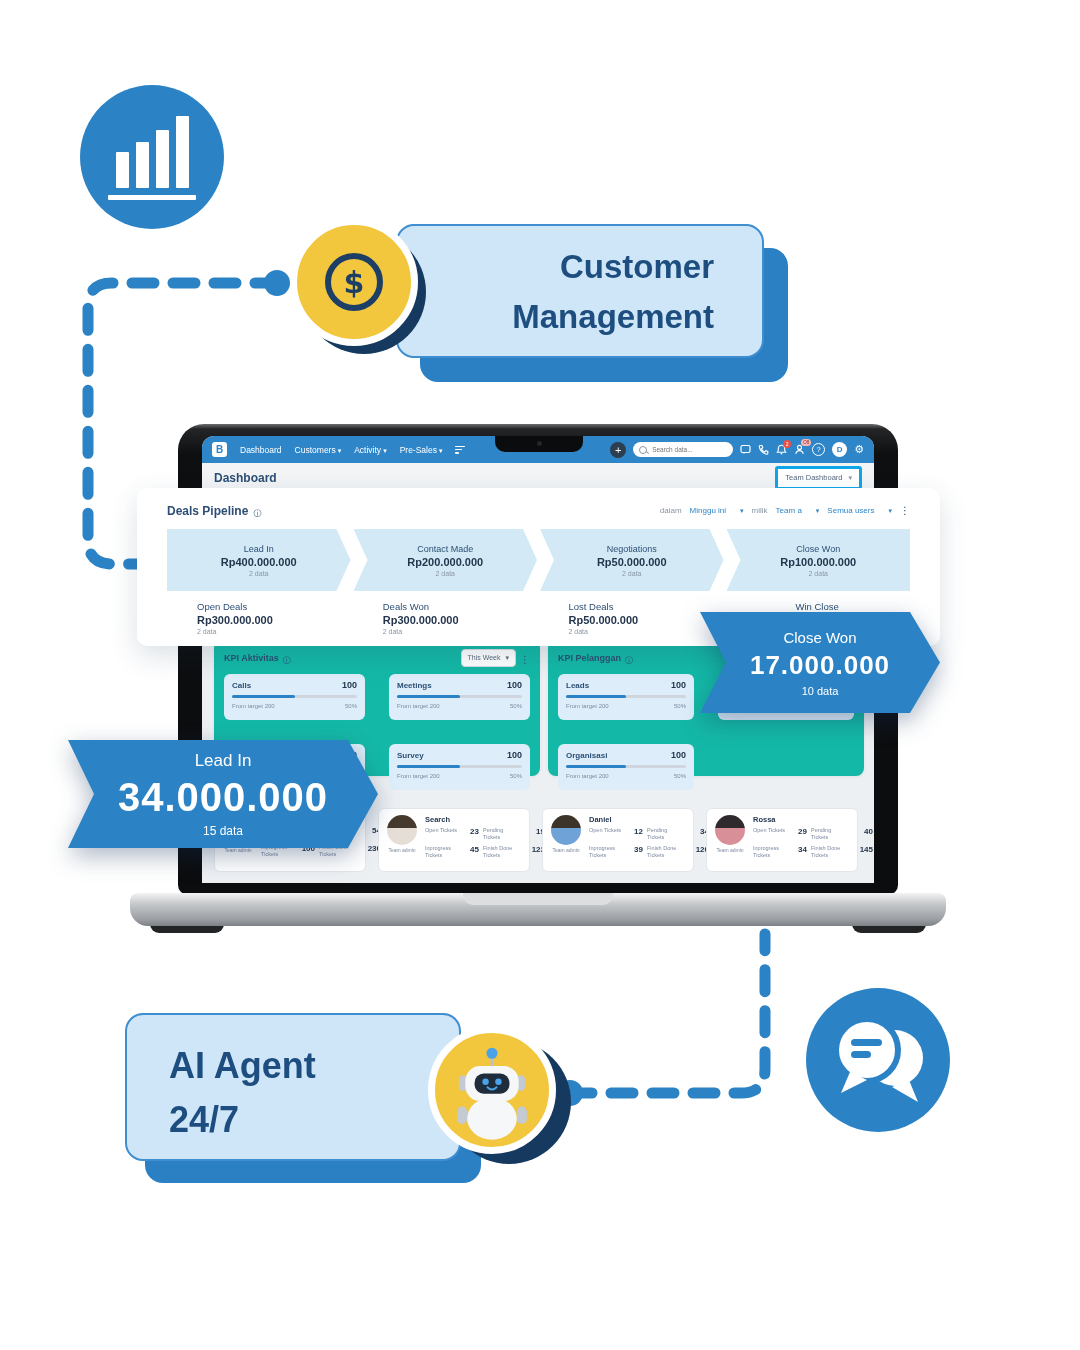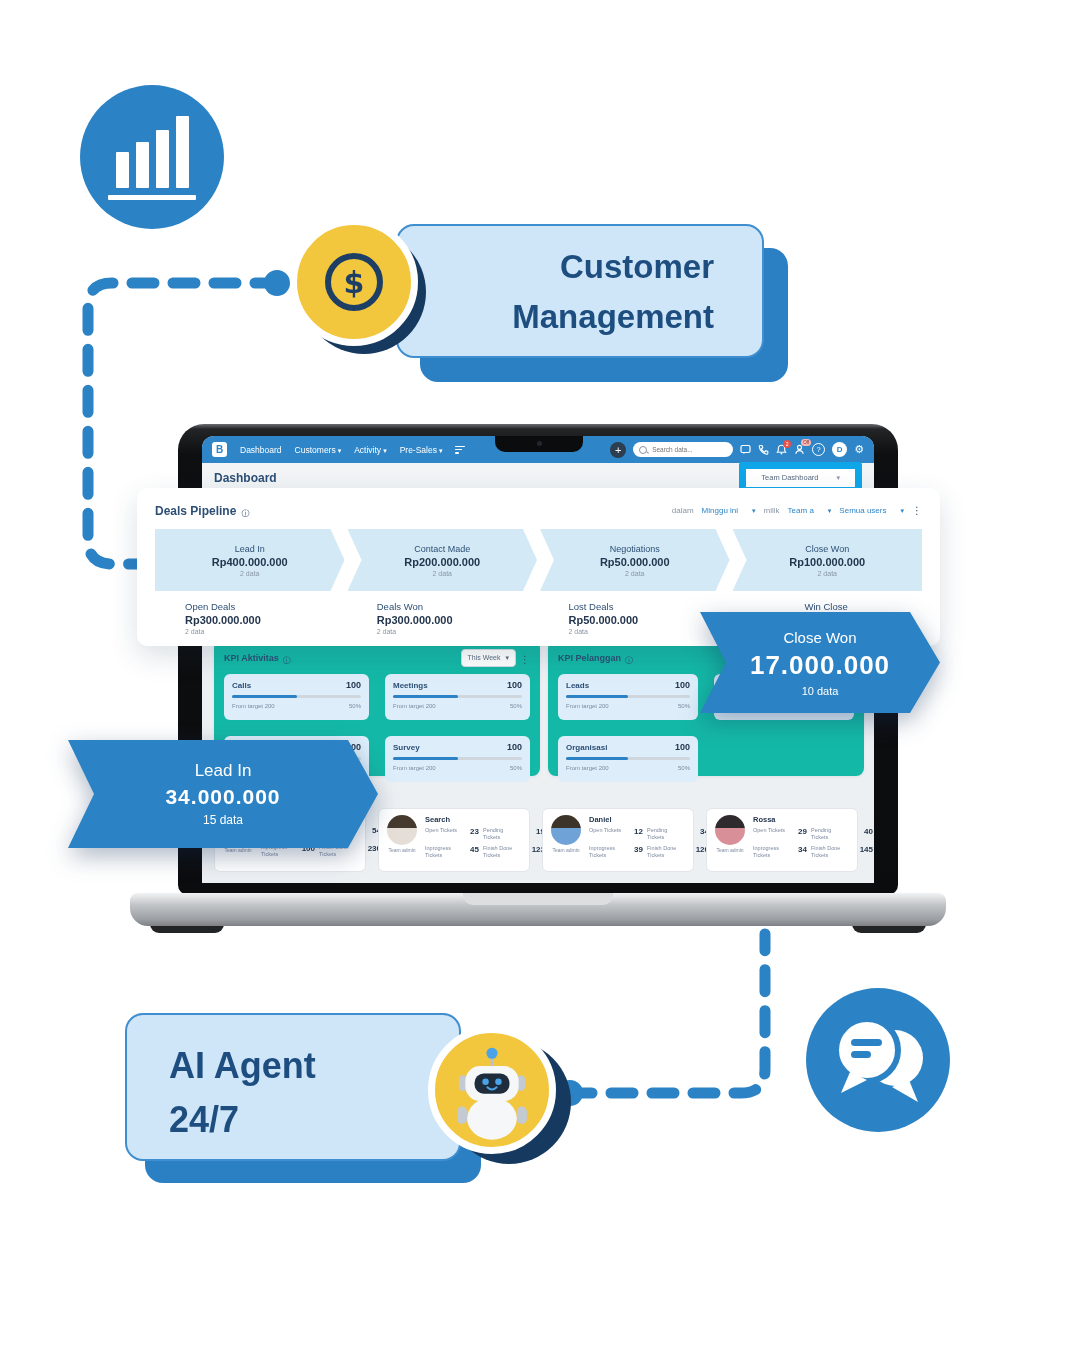--- a/index.html
+++ b/index.html
@@ -31,21 +31,21 @@
   .coin-inner{width:58px;height:58px;border:6px solid #1d3f66;border-radius:50%;box-sizing:border-box;
         display:flex;align-items:center;justify-content:center;font-weight:bold;font-size:30px;color:#1d3f66;}
   .coin-inner::after{content:"$";}
 
   
   .banner-wrap{z-index:4;filter:drop-shadow(0 8px 12px rgba(20,50,90,.35));}
   .banner{width:100%;height:100%;background:#2b82c5;color:#fff;text-align:center;
           clip-path:polygon(0 0,calc(100% - 30px) 0,100% 50%,calc(100% - 30px) 100%,0 100%,26px 50%);
           display:flex;flex-direction:column;justify-content:center;gap:4px;}
   .banner .b-title{font-size:17px;}
-  .banner .b-value{font-size:21px;font-weight:bold;letter-spacing:1px;}
+  .banner .b-value{font-size:40px;font-weight:bold;letter-spacing:1px;}
   .banner .b-meta{font-size:12px;}
   .banner-sm .b-title{font-size:15px;}
   .banner-sm .b-value{font-size:26px;}
   .banner-sm .b-meta{font-size:11px;}
 
   
   .bezel{left:178px;top:424px;width:720px;height:471px;border-radius:26px 26px 10px 10px;
          background:linear-gradient(180deg,#6a6d70 0px,#232527 5px,#0e0f11 30px,#0b0c0e 100%);z-index:2;}
   .screen{left:202px;top:436px;width:672px;height:447px;border-radius:12px 12px 0 0;background:#edf0f3;
           overflow:hidden;z-index:2;}
@@ -86,54 +86,54 @@
   .qmark::after{content:"?";}
   .avatar-sm{width:15px;height:15px;border-radius:50%;background:#fff;color:#2e86c9;font-size:8px;font-weight:bold;
          display:flex;align-items:center;justify-content:center;}
   .gear{color:#fff;font-size:11px;}
   .gear::after{content:"⚙";font-family:"DejaVu Sans",sans-serif;}
 
   
   .subheader{left:0;top:27px;width:672px;height:30px;background:#f2f4f6;display:flex;align-items:center;
       justify-content:space-between;padding:0 12px;box-sizing:border-box;border-bottom:1px solid #e3e7ea;}
   .page-title{font-size:12px;font-weight:bold;color:#2d4f75;}
-  .select{background:#fff;border:7px solid #0ea5e9;border-radius:3px;height:18px;display:flex;align-items:center;
-      gap:18px;padding:0 15px;font-size:7.5px;color:#5a6b80;}
+  .select{background:#fff;border:3px solid #0ea5e9;border-radius:3px;height:18px;display:flex;align-items:center;
+      gap:6px;padding:0 7px;font-size:7.5px;color:#5a6b80;}
   .select .caret::after{color:#8a95a5;}
 
   
   .panel{background:#14b8a6;border-radius:8px;box-shadow:0 1px 3px rgba(40,60,90,.08);box-sizing:border-box;padding:8px 10px;text-align:center;}
   .panel-head{display:flex;align-items:center;gap:4px;}
   .panel-title{font-size:9px;font-weight:bold;color:#2d4f75;}
   .info::after{content:"ⓘ";font-family:"DejaVu Sans",sans-serif;font-size:8px;color:#2d4f75;}
   .kebab::after{content:"⋮";font-family:"DejaVu Sans",sans-serif;font-size:10px;color:#2d4f75;}
   .week-btn{margin-left:auto;background:#fff;border:1px solid #d5dae0;border-radius:4px;height:16px;
       display:flex;align-items:center;gap:5px;padding:0 6px;font-size:7px;color:#5a6b80;}
-  .kpi-grid{display:grid;grid-template-columns:1fr 1fr;gap:16px;margin-top:7px;}
+  .kpi-grid{display:grid;grid-template-columns:1fr 1fr;gap:24px;margin-top:7px;}
   .kpi-card{background:#ddeefa;border-radius:6px;padding:6px 8px;box-sizing:border-box;height:46px;}
   .kpi-row1{display:flex;justify-content:space-between;align-items:center;}
   .kpi-name{font-size:8px;font-weight:bold;color:#2d4f75;}
   .kpi-value{font-size:9px;font-weight:bold;color:#24364e;}
   .kpi-bar{height:3px;background:#cfd6dd;border-radius:2px;margin:5px 0 5px;}
   .kpi-fill{height:3px;width:50%;background:#2b82c5;border-radius:2px;}
   .kpi-row2{display:flex;justify-content:space-between;font-size:6px;color:#7d8aa0;}
 
   
   .mcard{background:#fff;border:1px solid #e2e6ea;border-radius:6px;box-sizing:border-box;padding:6px;display:flex;gap:6px;}
   .mavatar-col{width:34px;display:flex;flex-direction:column;align-items:center;gap:2px;flex:0 0 auto;}
   .mavatar{width:30px;height:30px;border-radius:50%;}
   .mrole{font-size:5px;color:#7d8aa0;text-align:center;line-height:1.2;}
   .mname{font-size:7.5px;font-weight:bold;color:#24364e;margin-bottom:3px;min-height:8px;}
   .mstats{display:grid;grid-template-columns:34px 16px 38px 20px;column-gap:4px;row-gap:4px;}
   .mlabel{font-size:5.5px;color:#7d8aa0;line-height:1.25;}
   .mval{font-size:8px;font-weight:bold;color:#24364e;text-align:right;}
 
   
   .pipeline{left:137px;top:488px;width:803px;height:158px;background:#fff;border-radius:10px;z-index:3;
-      box-shadow:0 10px 28px rgba(30,60,90,.16);box-sizing:border-box;padding:13px 18px 0;}
+      box-shadow:0 10px 28px rgba(30,60,90,.16);box-sizing:border-box;padding:13px 30px 0;}
   .pl-head{display:flex;align-items:center;gap:5px;}
   .pl-title{font-size:12px;font-weight:bold;color:#2d4f75;}
   .pl-filters{margin-left:auto;display:flex;align-items:center;gap:8px;font-size:8px;}
   .f-grey{color:#8a95a5;}
   .f-blue{color:#2e86c9;display:flex;align-items:center;gap:14px;}
   .stages{display:flex;gap:3px;margin-top:9px;height:62px;}
   .stage{flex:1;background:#d3eaf6;display:flex;flex-direction:column;align-items:center;justify-content:center;gap:2px;
       clip-path:polygon(0 0,calc(100% - 14px) 0,100% 50%,calc(100% - 14px) 100%,0 100%,14px 50%);}
   .stage.first{clip-path:polygon(0 0,calc(100% - 14px) 0,100% 50%,calc(100% - 14px) 100%,0 100%);}
   .stage.last{clip-path:polygon(0 0,100% 0,100% 100%,0 100%,14px 50%);}

